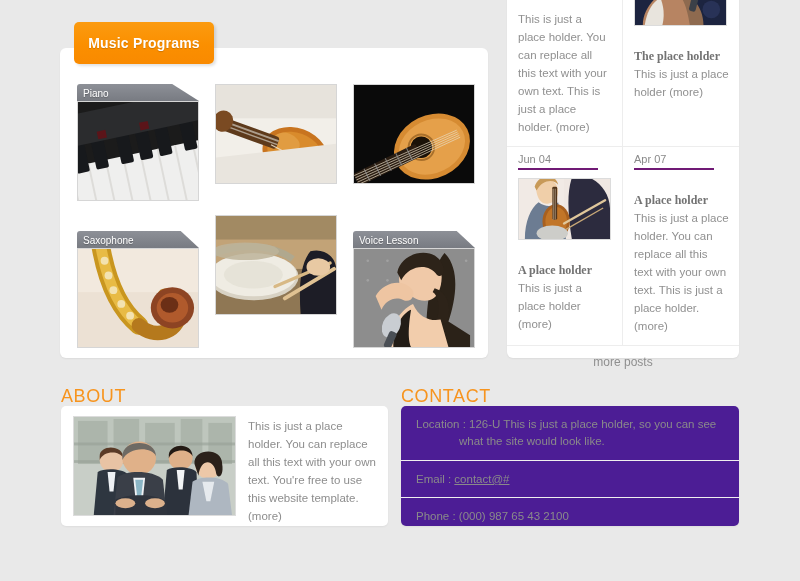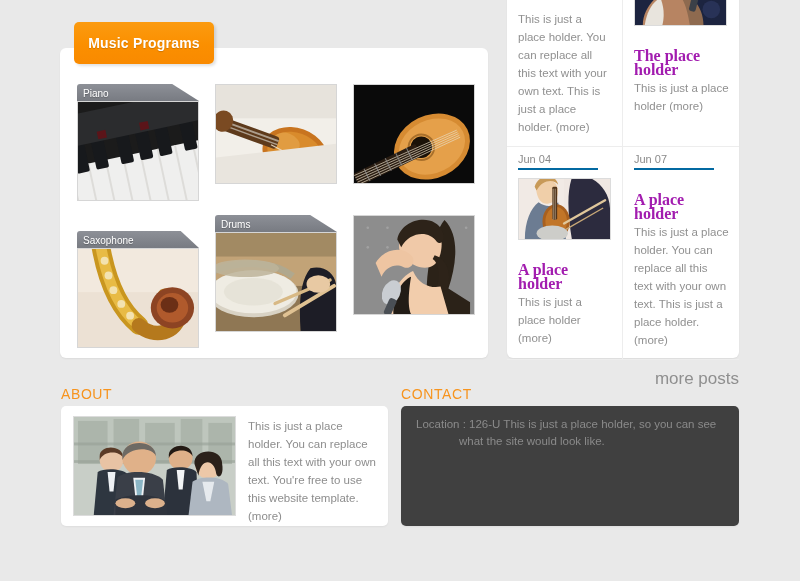--- a/index.html
+++ b/index.html
@@ -96,58 +96,58 @@
     width: 116px;
     padding: 6px 10px 10px 11px;
     border-right: 1px solid #ededed;
     border-bottom: 1px solid #ededed;
   }
   .post-cell:last-child { border-right: none; }
   .post-date {
     font-size: 11px;
     color: #8a8a8a;
     padding-bottom: 3px;
-    border-bottom: 2px solid #0369a1;
+    border-bottom: 2px solid #701a75;
     margin-bottom: 8px;
     width: 80px;
   }
   .post-thumb {
     width: 93px; height: 62px;
     border: 1px solid #dcdcdc;
     overflow: hidden;
     margin-bottom: 6px;
     background: #cacaca;
   }
   .post-thumb svg { display:block; width:100%; height:100%; }
   .post-title {
     font-family: "Liberation Serif", serif;
-    font-size: 16px;
+    font-size: 12px;
     font-weight: bold;
-    color: #a21caf;
+    color: #737373;
     margin-bottom: 2px;
     line-height: 14px;
     margin-top: 23px;
   }
   .post-text {
     font-size: 11.5px;
     line-height: 18px;
     color: #909090;
   }
   .post-text .more { color: #909090; text-decoration: none; }
   .more-posts {
-    text-align: right;
-    font-size: 17px;
+    text-align: center;
+    font-size: 12px;
     color: #8f8f8f;
     padding: 9px 0 10px 0;
   }
 
   
   .section-heading {
     position: absolute;
-    font-size: 14px;
+    font-size: 18px;
     color: #f7941e;
     letter-spacing: 0.6px;
   }
   #about-heading { left: 61px; top: 386px; }
   #contact-heading { left: 401px; top: 386px; }
 
   .about-panel {
     position: absolute;
     left: 61px; top: 406px;
     width: 327px; height: 120px;
@@ -169,21 +169,21 @@
     font-size: 11.5px;
     line-height: 18px;
     color: #8d8d8d;
     padding: 1px 8px 0 12px;
   }
 
   .contact-panel {
     position: absolute;
     left: 401px; top: 406px;
     width: 338px; height: 120px;
-    background: #404040;
+    background: #4c1d95;
     border-radius: 5px;
     box-shadow: 0 1px 2px rgba(0,0,0,0.05);
   }
   .contact-row {
     border-bottom: 1px solid #efefef;
     padding: 10px 14px 9px 15px;
     font-size: 11.5px;
     color: #8a8a8a;
     line-height: 17px;
   }
@@ -304,21 +304,20 @@
                 <circle cx="31" cy="27" r="4"></circle>
               <circle cx="36" cy="42" r="4"></circle>
                 <circle cx="44" cy="56" r="4"></circle>
               <circle cx="53" cy="68" r="4"></circle>
             </g>
           </svg>
         </div>
       </div>
 
       <div class="program-card">
-        <div class="program-label">Drums</div>
         <div class="program-thumb">
           <svg viewBox="0 0 122 100" preserveAspectRatio="none">
             <rect width="122" height="100" fill="#8f7754"></rect>
             <rect y="0" width="122" height="28" fill="#a28a63"></rect>
             <rect x="0" y="24" width="122" height="30" fill="#c2a377"></rect>
             <ellipse cx="38" cy="62" rx="46" ry="24" fill="#d8d2c4"></ellipse>
             <ellipse cx="38" cy="60" rx="44" ry="22" fill="#efece3"></ellipse>
             <ellipse cx="38" cy="60" rx="30" ry="14" fill="#e3dfd3" opacity="0.7"></ellipse>
             <path d="M-5 40 C 25 26, 60 30, 78 44" stroke="#b0a88e" stroke-width="7" fill="none"></path>
             <ellipse cx="30" cy="36" rx="34" ry="9" fill="#bdb49a" opacity="0.85"></ellipse>
@@ -326,20 +325,21 @@
               <path d="M96 36 C 112 32, 124 44, 122 58 L122 100 L86 100 C 84 70, 86 48, 96 36 Z"></path>
             </g>
             <path d="M70 84 L120 54" stroke="#e0c293" stroke-width="4" stroke-linecap="round"></path>
             <path d="M60 72 L116 48" stroke="#d8b985" stroke-width="3.4" stroke-linecap="round"></path>
             <ellipse cx="104" cy="52" rx="12" ry="9" fill="#e8c9a3"></ellipse>
           </svg>
         </div>
       </div>
 
       <div class="program-card">
+        <div class="program-label wide">Voice Lesson</div>
         <div class="program-thumb">
           <svg viewBox="0 0 122 100" preserveAspectRatio="none">
             <rect width="122" height="100" fill="#8d8d8d"></rect>
             <g opacity="0.18" fill="#ffffff">
               <circle cx="14" cy="12" r="1.3"></circle>
                 <circle cx="34" cy="12" r="1.3"></circle>
                 <circle cx="54" cy="12" r="1.3"></circle>
               <circle cx="74" cy="12" r="1.3"></circle>
                 <circle cx="94" cy="12" r="1.3"></circle>
                 <circle cx="114" cy="12" r="1.3"></circle>
@@ -424,21 +424,21 @@
             <ellipse cx="34" cy="56" rx="16" ry="8" fill="#cdcdc9"></ellipse>
           </svg>
         </div>
         <div class="post-title">A place holder</div>
         <div class="post-text">
           <span>This is just a place holder</span>
           <a class="more" href="#">(more)</a>
         </div>
       </div>
       <div class="post-cell">
-        <div class="post-date">Jun 07</div>
+        <div class="post-date">Apr 07</div>
         <div class="post-title">A place holder</div>
         <div class="post-text">
           <span>This is just a place holder. You can replace all this text with your own text. This is just a place holder.</span>
           <a class="more" href="#">(more)</a>
         </div>
       </div>
     </div>
 
     <div class="more-posts">more posts</div>
   </div>
@@ -491,20 +491,27 @@
       <a href="#" style="color:#8d8d8d;text-decoration:none">(more)</a>
     </div>
   </div>
 
   <div class="section-heading" id="contact-heading">CONTACT</div>
   <div class="contact-panel">
     <div class="contact-row location">
       <span>Location : 126-U This is just a place holder, so you can see</span>
       <span class="indent">what the site would look like.</span>
     </div>
+    <div class="contact-row">
+      <span>Email :</span>
+      <a href="#">contact@#</a>
+    </div>
+    <div class="contact-row">
+      <span>Phone : (000) 987 65 43 2100</span>
+    </div>
   </div>
 
   <div class="footer">
     
     
   </div>
 
 </div>
 
 </body></html>

